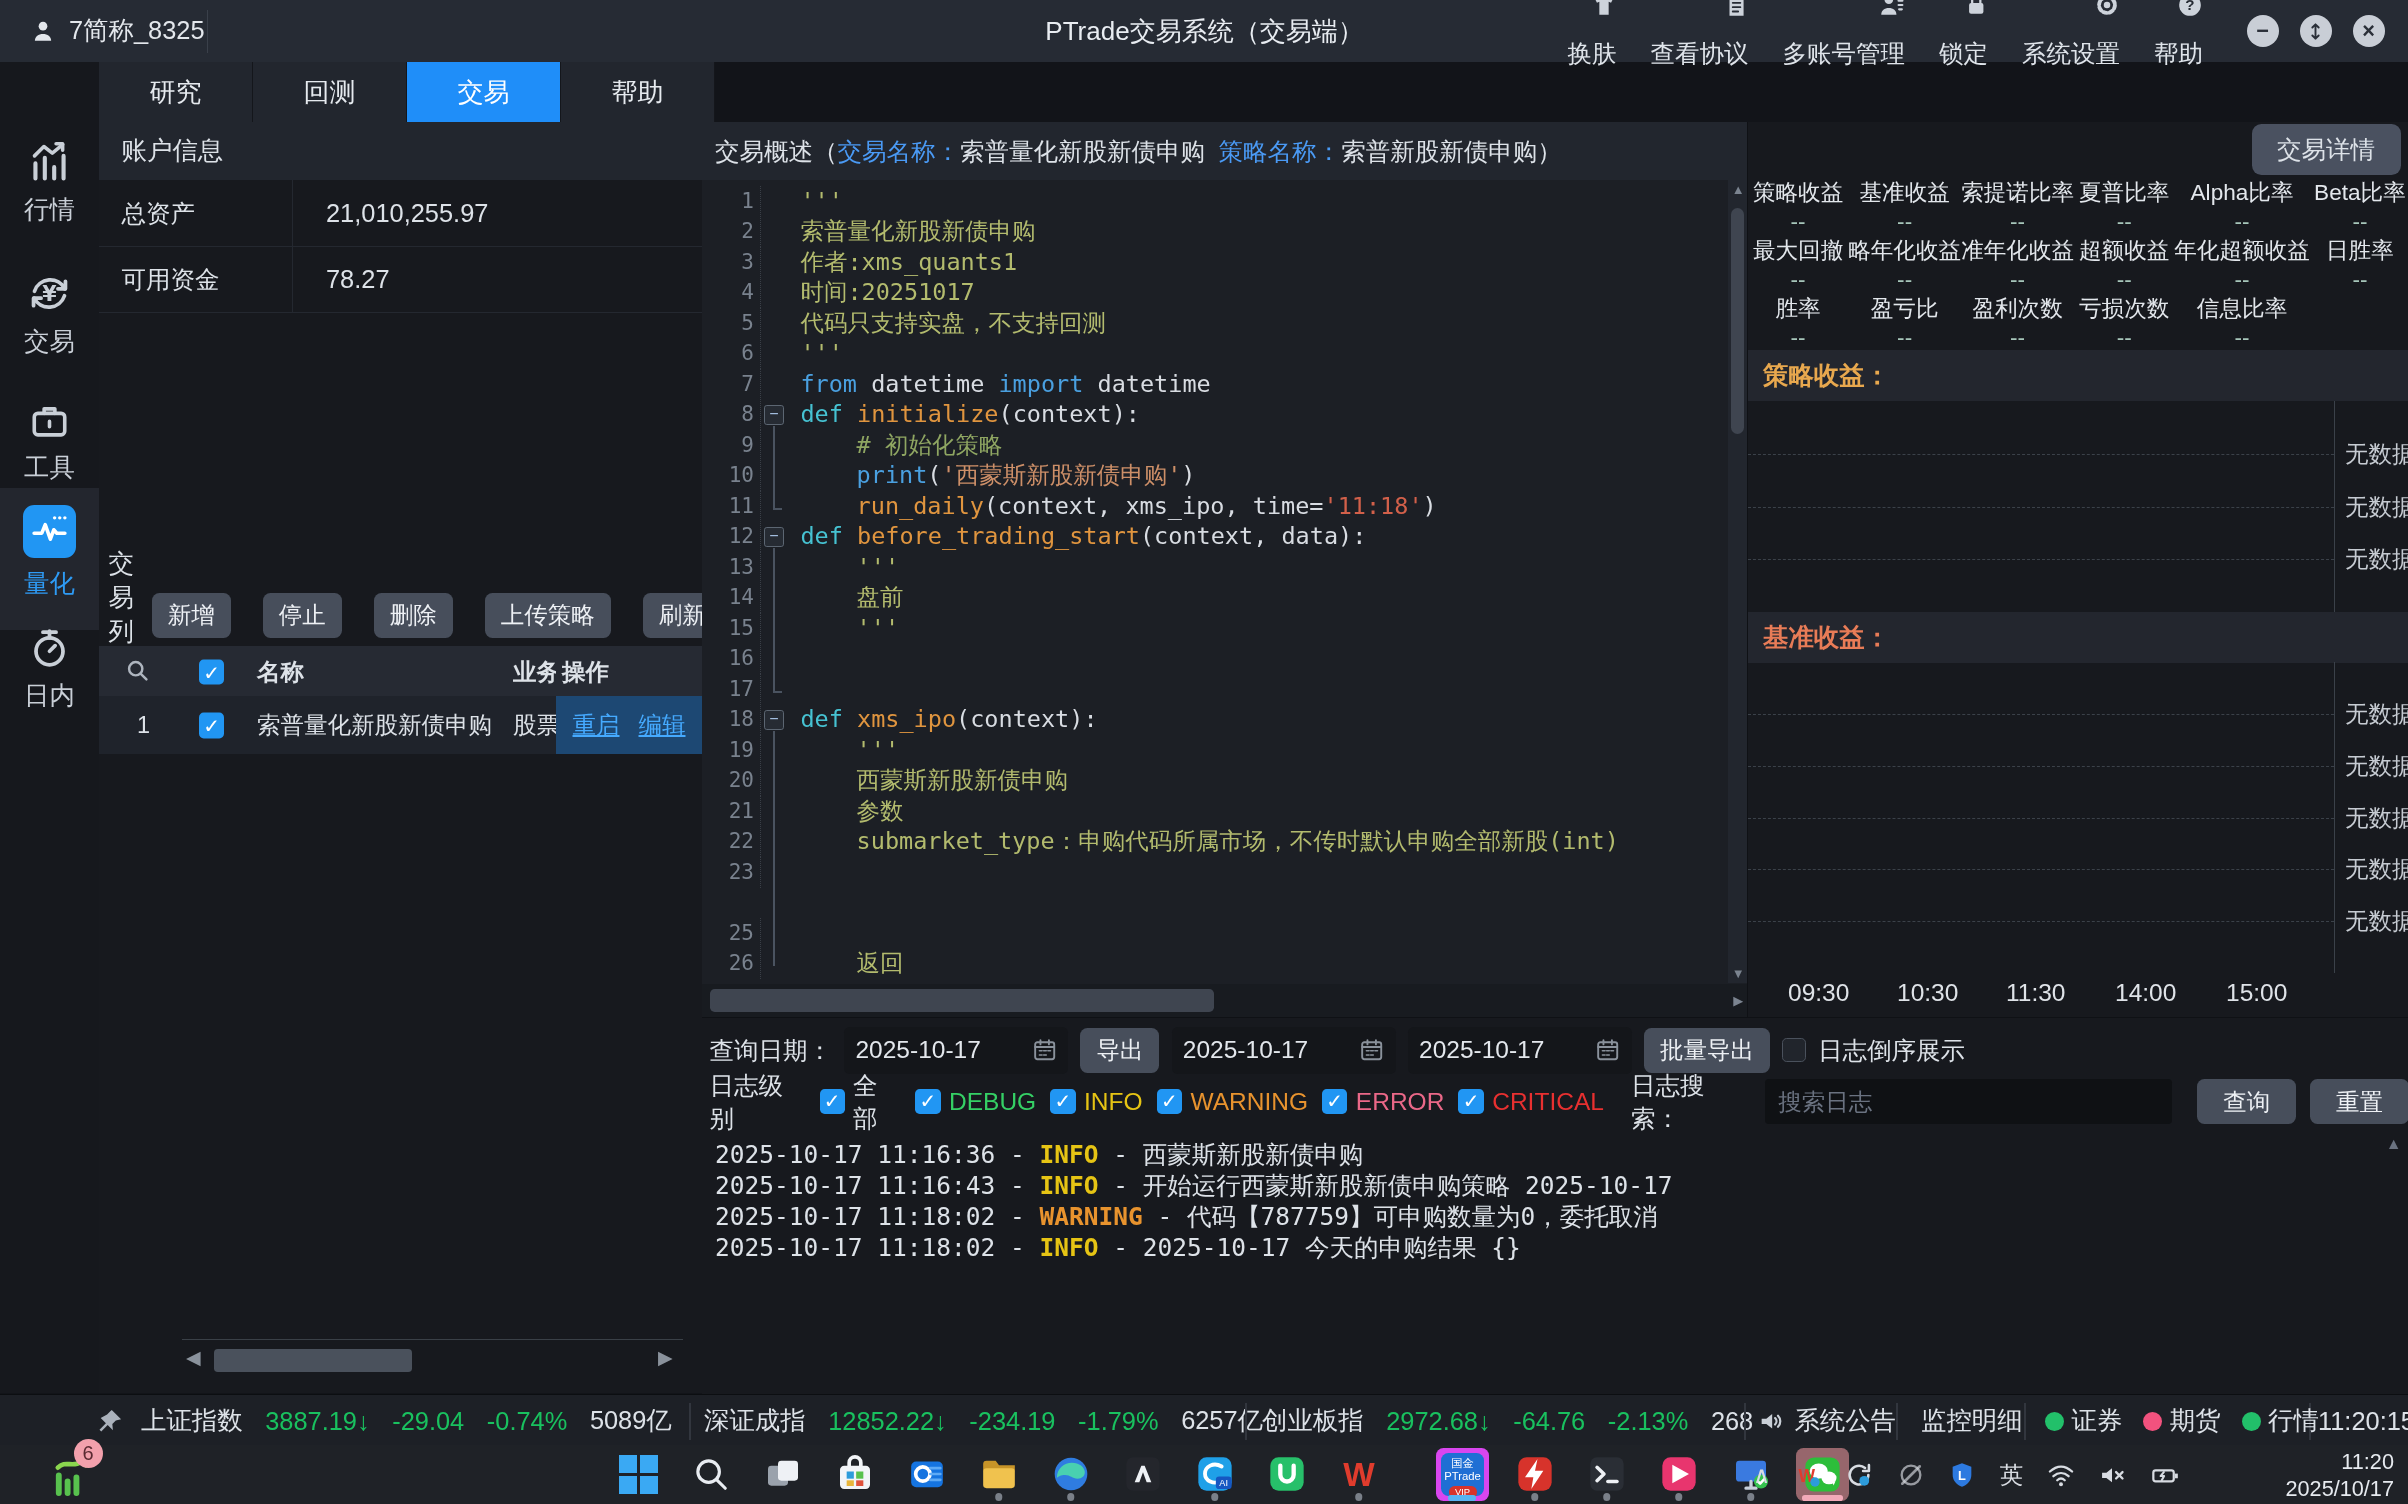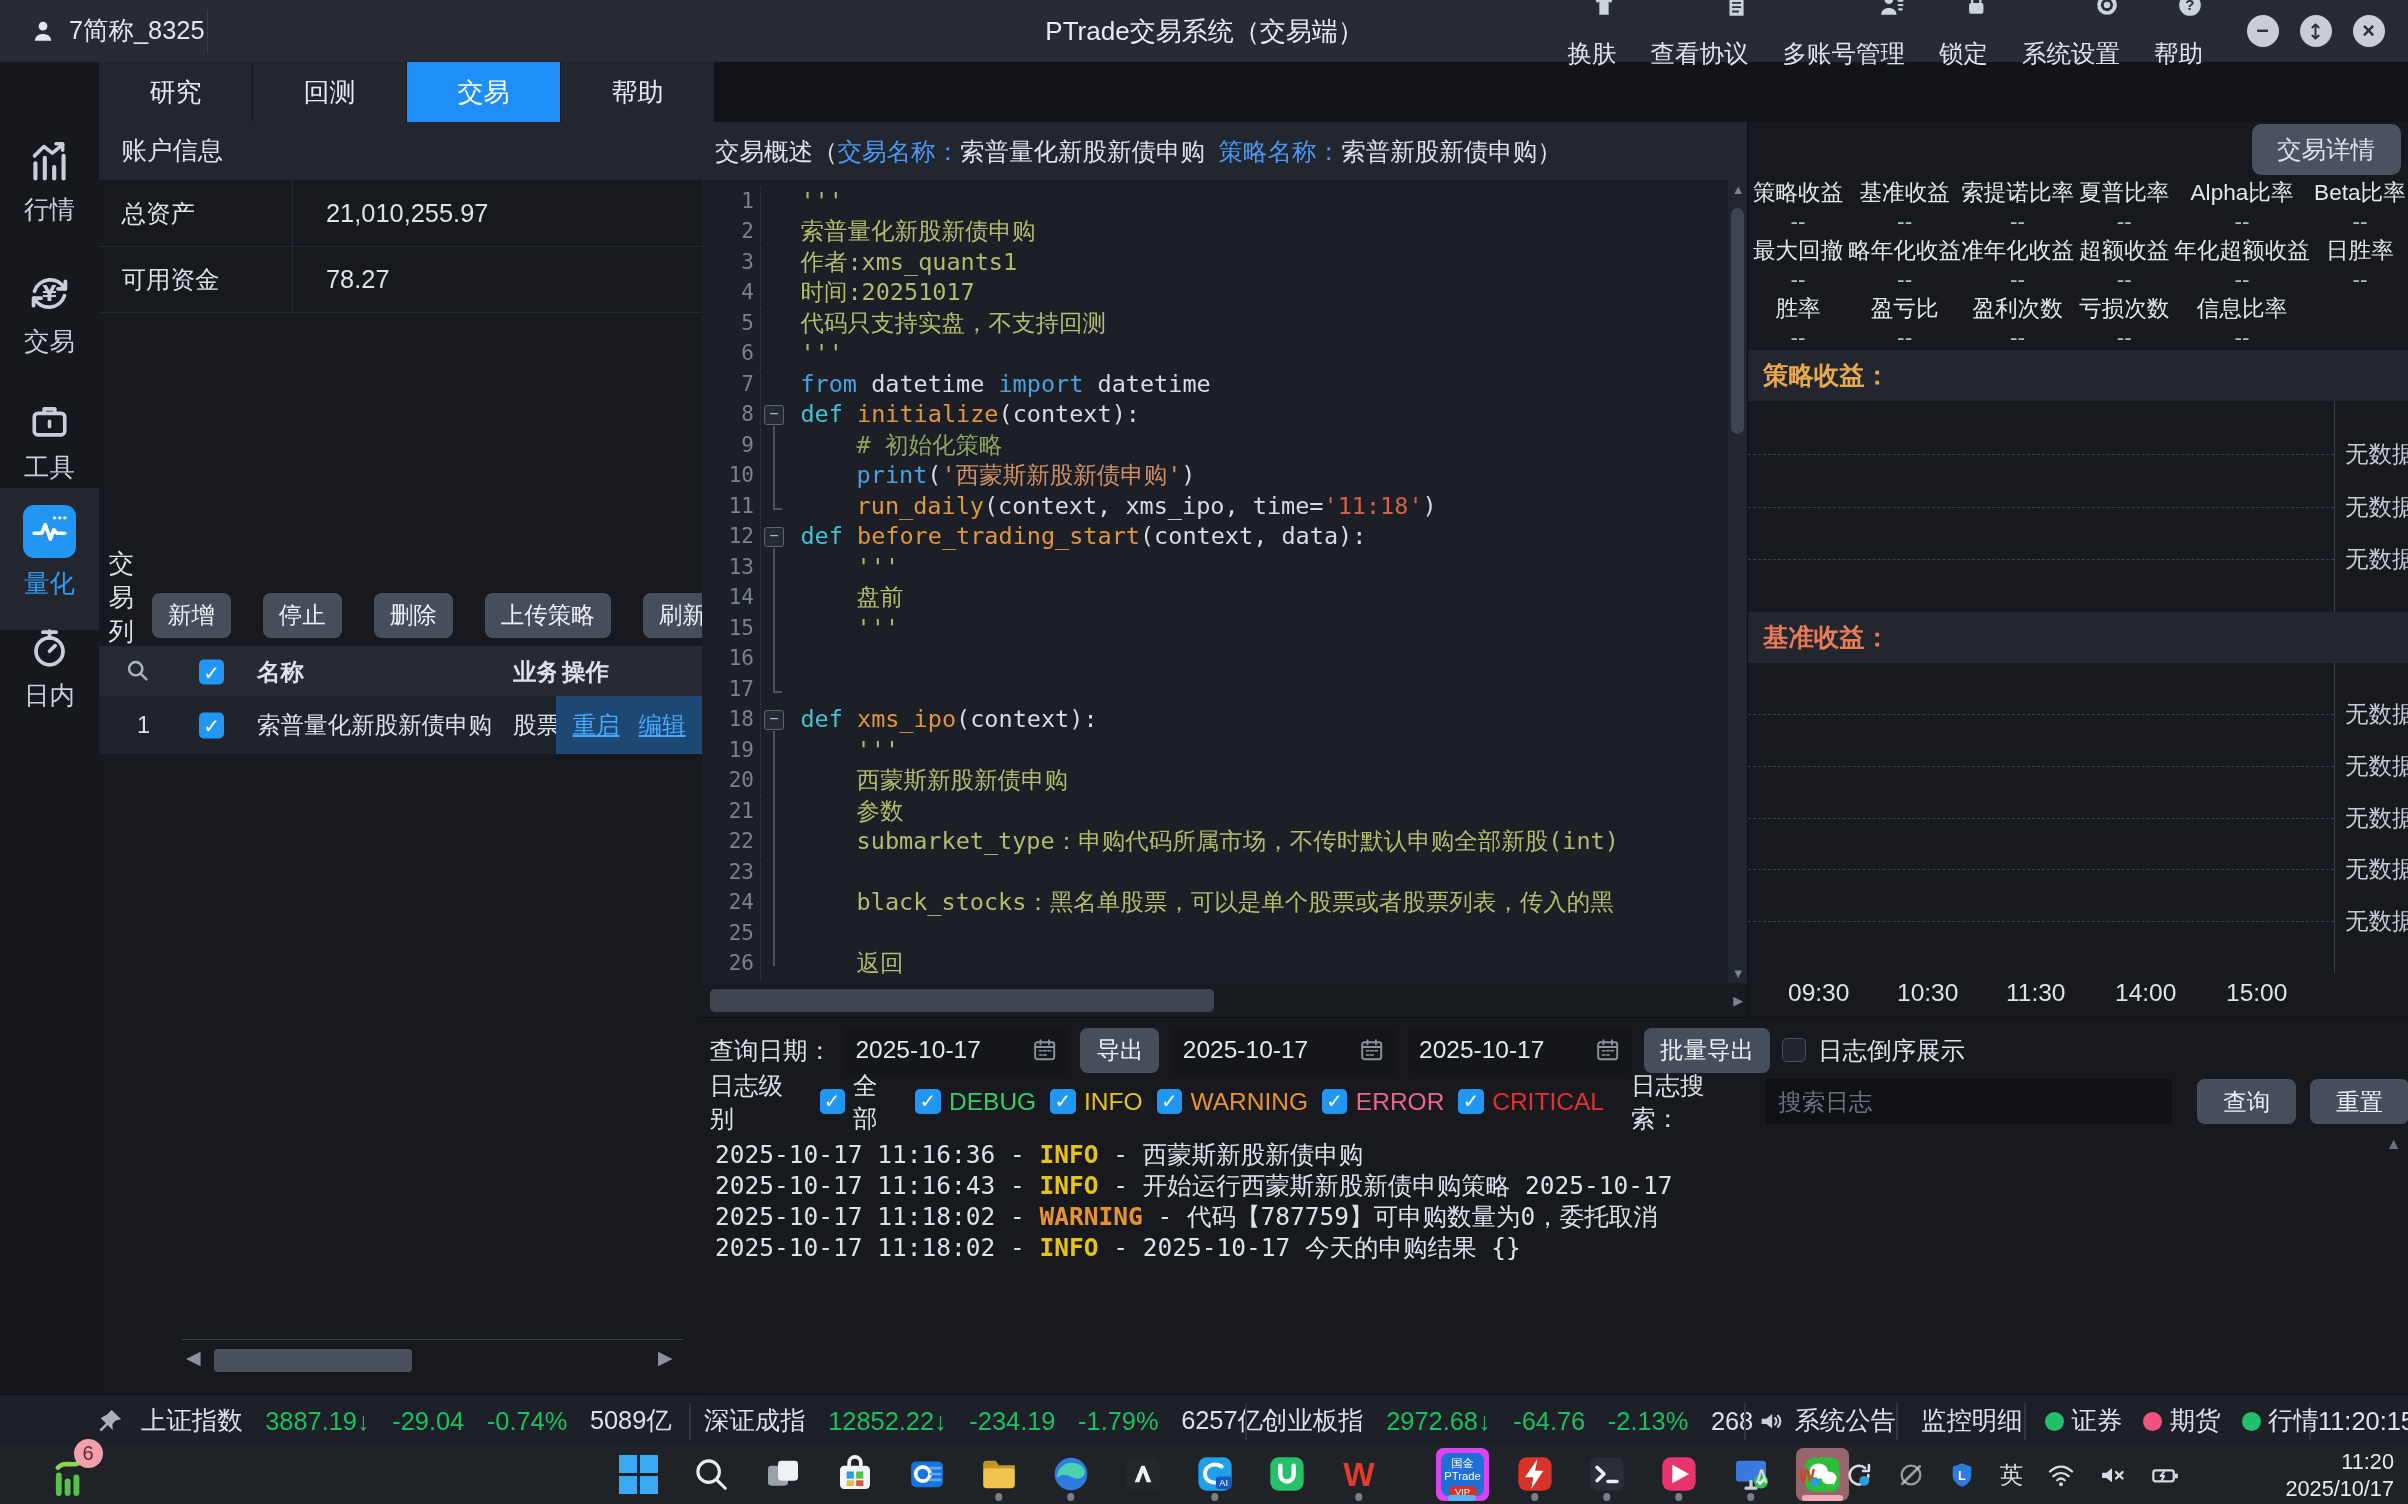--- a/index.html
+++ b/index.html
@@ -332,21 +332,20 @@
         <div class="code-line" style="top: 433px;"><span class="ln">15</span><span class="foldcol"></span><span style="padding-left: 60px;"><span class="c-doc">'''</span></span></div>
         <div class="code-line" style="top: 463px;"><span class="ln">16</span><span class="foldcol"></span></div>
         <div class="code-line" style="top: 494px;"><span class="ln">17</span><span class="foldcol"></span></div>
         <div class="code-line" style="top: 524px;"><span class="ln">18</span><span class="foldcol"></span><span style="padding-left: 3.8px;"><span class="c-def">def</span><span class="c-plain"> </span><span class="c-fn">xms_ipo</span><span class="c-plain">(context):</span></span></div>
         <div class="fm" style="left: 62px; top: 530px;">−</div>
         <div class="code-line" style="top: 555px;"><span class="ln">19</span><span class="foldcol"></span><span style="padding-left: 60px;"><span class="c-doc">'''</span></span></div>
         <div class="code-line" style="top: 585px;"><span class="ln">20</span><span class="foldcol"></span><span style="padding-left: 60px;"><span class="c-doc">西蒙斯新股新债申购</span></span></div>
         <div class="code-line" style="top: 616px;"><span class="ln">21</span><span class="foldcol"></span><span style="padding-left: 60px;"><span class="c-doc">参数</span></span></div>
         <div class="code-line" style="top: 646px;"><span class="ln">22</span><span class="foldcol"></span><span style="padding-left: 60px;"><span class="c-doc">submarket_type：申购代码所属市场，不传时默认申购全部新股(int)</span></span></div>
         <div class="code-line" style="top: 677px;"><span class="ln">23</span><span class="foldcol"></span><span style="padding-left: 3.8px;"></span></div>
-        <div class="code-line" style="top: 707px;"><span class="ln">24</span><span class="foldcol"></span><span style="padding-left: 60px;"><span class="c-doc">black_stocks：黑名单股票，可以是单个股票或者股票列表，传入的黑</span></span></div>
         <div class="code-line" style="top: 738px;"><span class="ln">25</span><span class="foldcol"></span><span style="padding-left: 3.8px;"></span></div>
         <div class="code-line" style="top: 768px;"><span class="ln">26</span><span class="foldcol"></span><span style="padding-left: 60px;"><span class="c-doc">返回</span></span></div>
         <div class="fg" style="left: 71px; top: 246px; height: 82px;"></div>
         <div class="fge" style="left: 71px; top: 328px;"></div>
         <div class="fg" style="left: 71px; top: 368px; height: 143px;"></div>
         <div class="fge" style="left: 71px; top: 511px;"></div>
         <div class="fg" style="left: 71px; top: 551px; height: 235px;"></div>
       </div>
     <div class="ed-vscroll">
       <span class="mini-arr" style="left:3.8px;top:1.9px;">▲</span>

